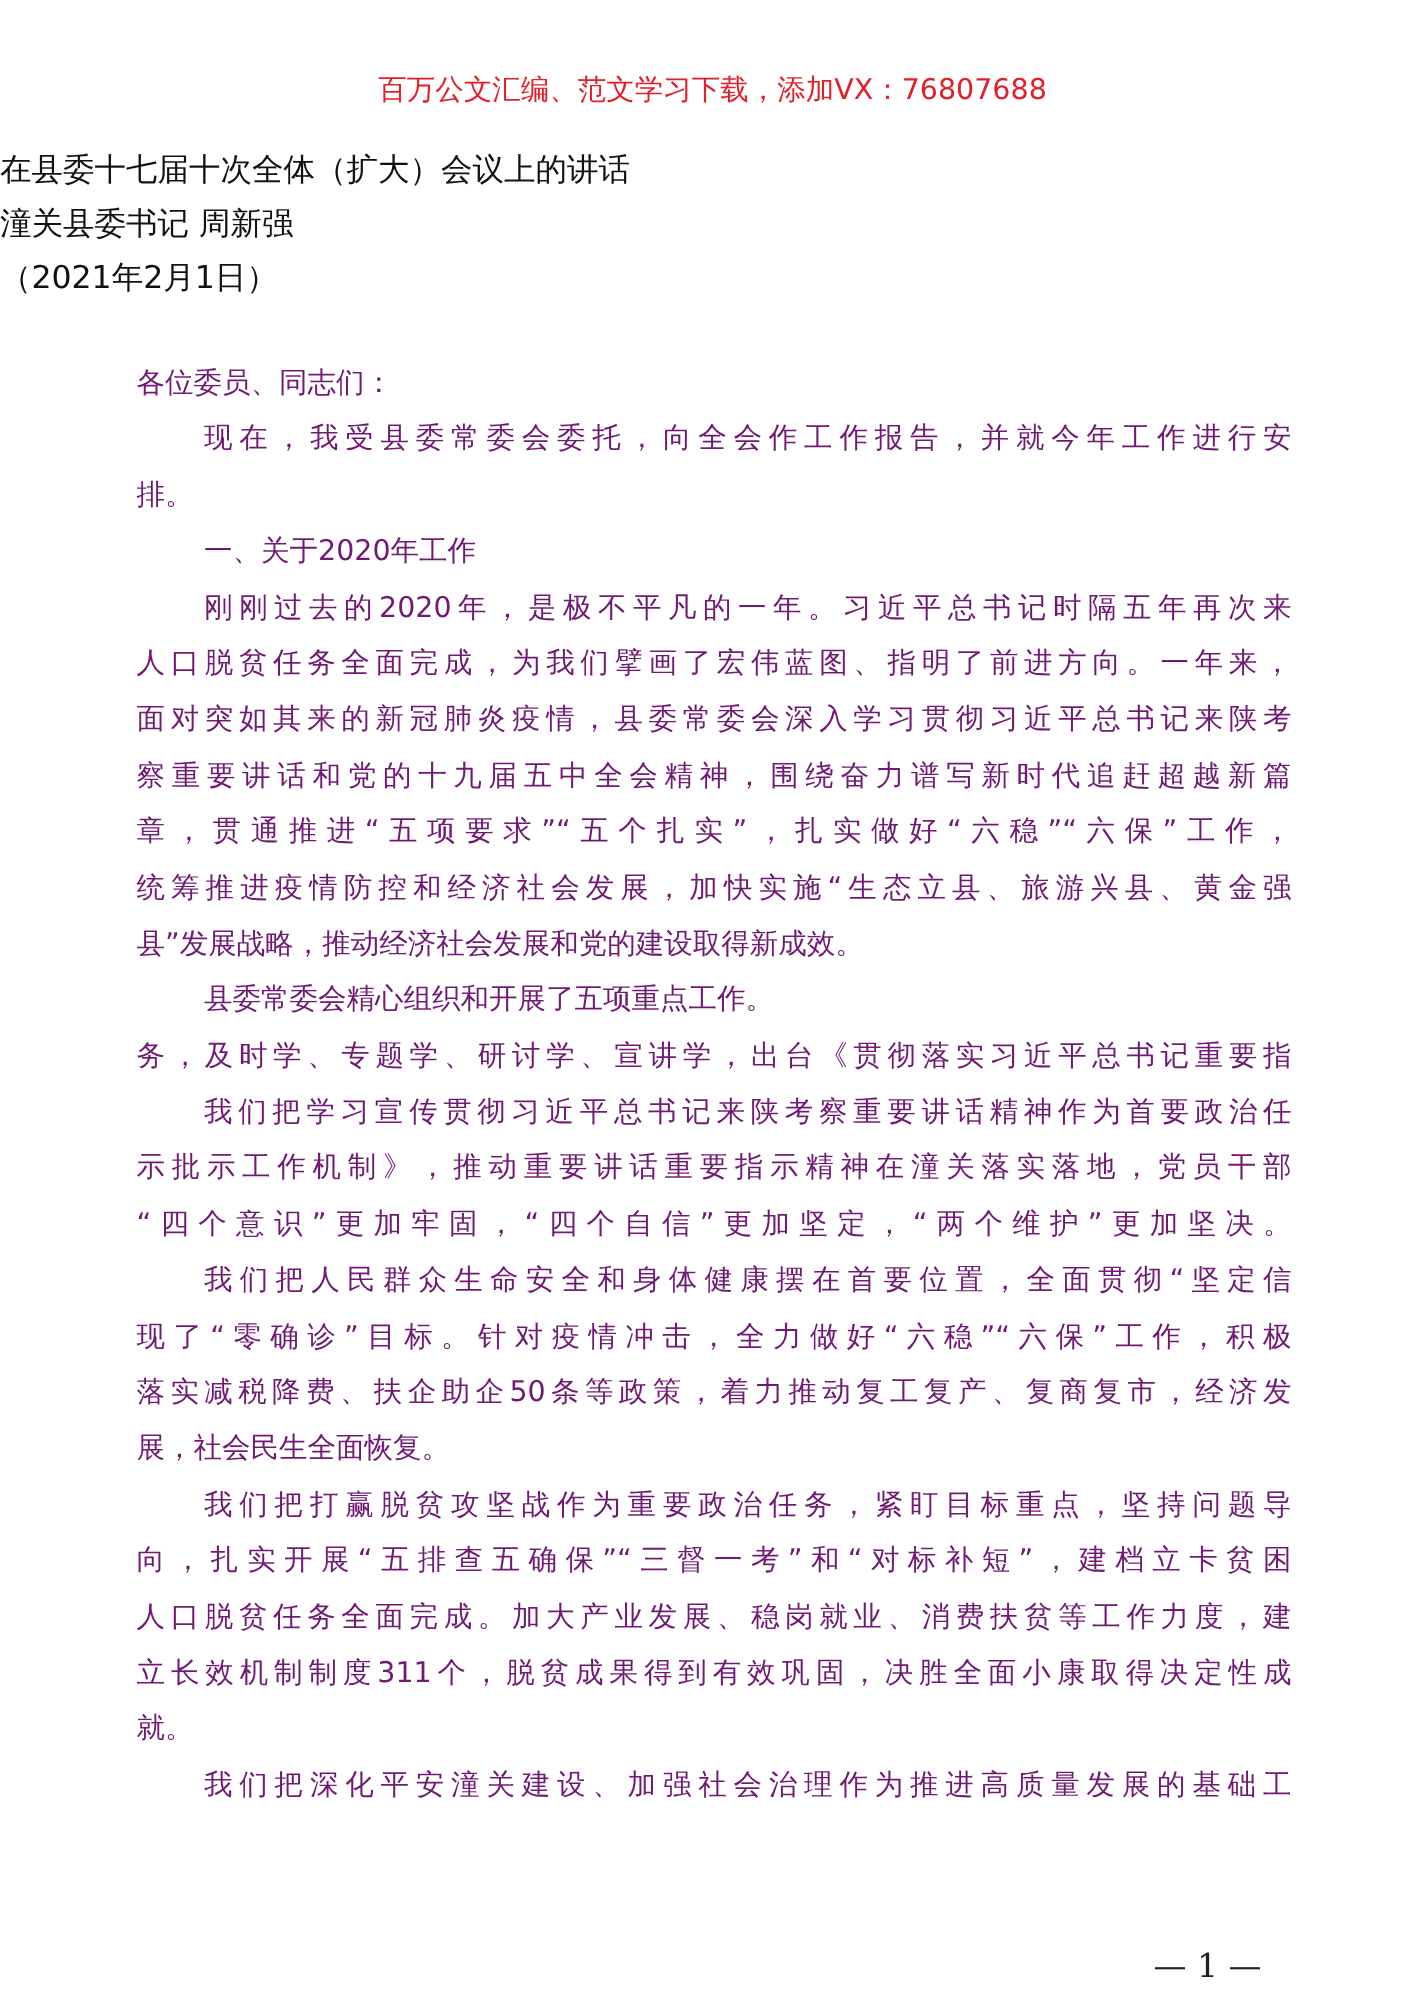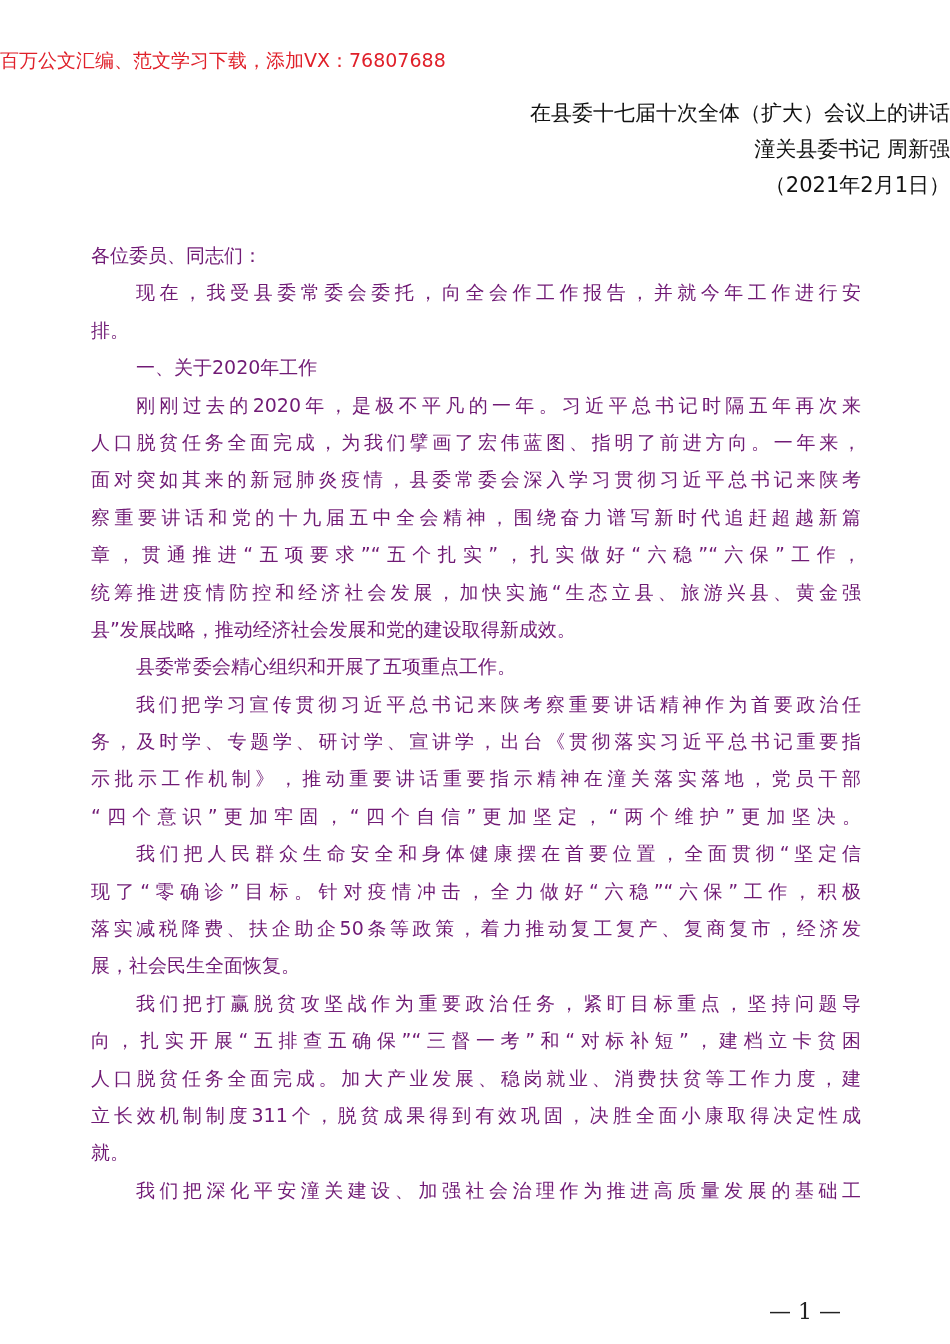--- a/index.html
+++ b/index.html
@@ -19,32 +19,32 @@
       position: absolute;
       left: 0; top: 0;
       width: 950px;
       height: 1344px;
     }
     .watermark {
       position: absolute;
       top: 46px;
       left: 0;
       width: 950px;
-      text-align: left;
+      text-align: center;
       font-size: 19px;
       line-height: 28px;
       color: #e0202a;
       letter-spacing: 0px;
     }
     .title-block {
       position: absolute;
       top: 96px;
       left: 0;
       width: 950px;
-      text-align: right;
+      text-align: left;
       font-size: 21px;
       line-height: 35px;
       color: #111111;
     }
     .title-block div { height: 36px; }
     .body-text {
       position: absolute;
       top: 237px;
       left: 91px;
       width: 770px;
@@ -96,22 +96,22 @@
       <div class="line last">排。</div>
       <div class="line indent last">一、关于2020年工作</div>
       <div class="line indent">刚刚过去的2020年，是极不平凡的一年。习近平总书记时隔五年再次来</div>
       <div class="line">人口脱贫任务全面完成，为我们擘画了宏伟蓝图、指明了前进方向。一年来，</div>
       <div class="line">面对突如其来的新冠肺炎疫情，县委常委会深入学习贯彻习近平总书记来陕考</div>
       <div class="line">察重要讲话和党的十九届五中全会精神，围绕奋力谱写新时代追赶超越新篇</div>
       <div class="line">章，贯通推进“五项要求”“五个扎实”，扎实做好“六稳”“六保”工作，</div>
       <div class="line">统筹推进疫情防控和经济社会发展，加快实施“生态立县、旅游兴县、黄金强</div>
       <div class="line last">县”发展战略，推动经济社会发展和党的建设取得新成效。</div>
       <div class="line indent last">县委常委会精心组织和开展了五项重点工作。</div>
+      <div class="line">务，及时学、专题学、研讨学、宣讲学，出台《贯彻落实习近平总书记重要指</div>
       <div class="line indent">我们把学习宣传贯彻习近平总书记来陕考察重要讲话精神作为首要政治任</div>
-      <div class="line">务，及时学、专题学、研讨学、宣讲学，出台《贯彻落实习近平总书记重要指</div>
       <div class="line">示批示工作机制》，推动重要讲话重要指示精神在潼关落实落地，党员干部</div>
       <div class="line">“四个意识”更加牢固，“四个自信”更加坚定，“两个维护”更加坚决。</div>
       <div class="line indent">我们把人民群众生命安全和身体健康摆在首要位置，全面贯彻“坚定信</div>
       <div class="line">现了“零确诊”目标。针对疫情冲击，全力做好“六稳”“六保”工作，积极</div>
       <div class="line">落实减税降费、扶企助企50条等政策，着力推动复工复产、复商复市，经济发</div>
       <div class="line last">展，社会民生全面恢复。</div>
       <div class="line indent">我们把打赢脱贫攻坚战作为重要政治任务，紧盯目标重点，坚持问题导</div>
       <div class="line">向，扎实开展“五排查五确保”“三督一考”和“对标补短”，建档立卡贫困</div>
       <div class="line">人口脱贫任务全面完成。加大产业发展、稳岗就业、消费扶贫等工作力度，建</div>
       <div class="line">立长效机制制度311个，脱贫成果得到有效巩固，决胜全面小康取得决定性成</div>

